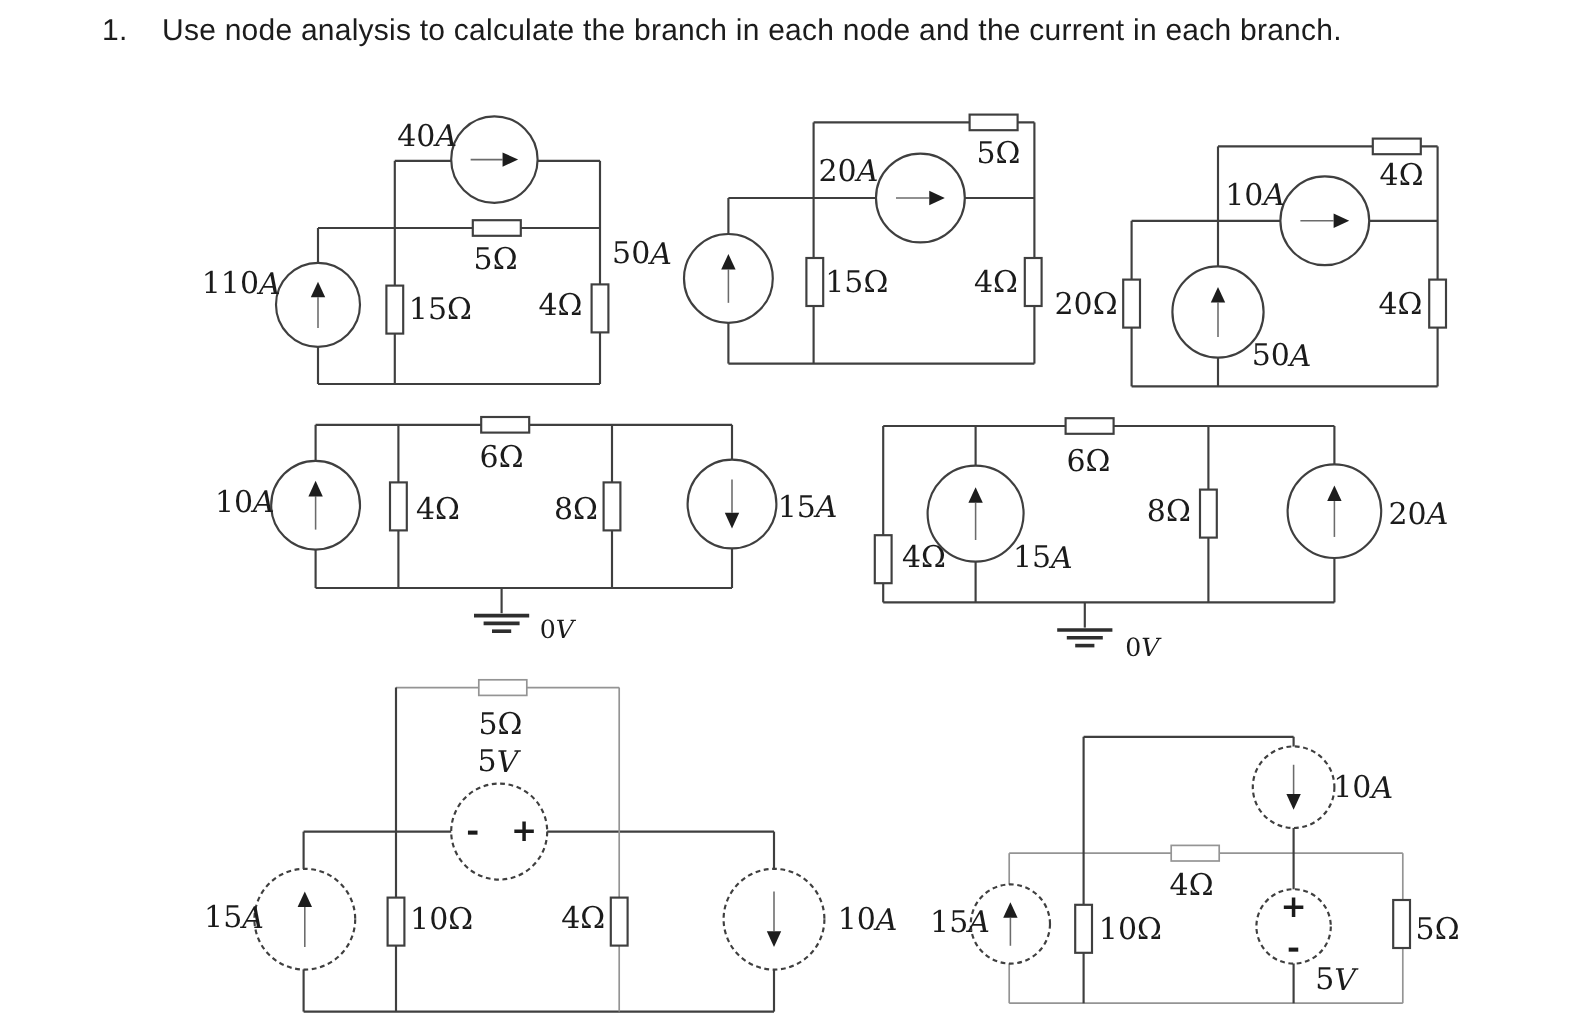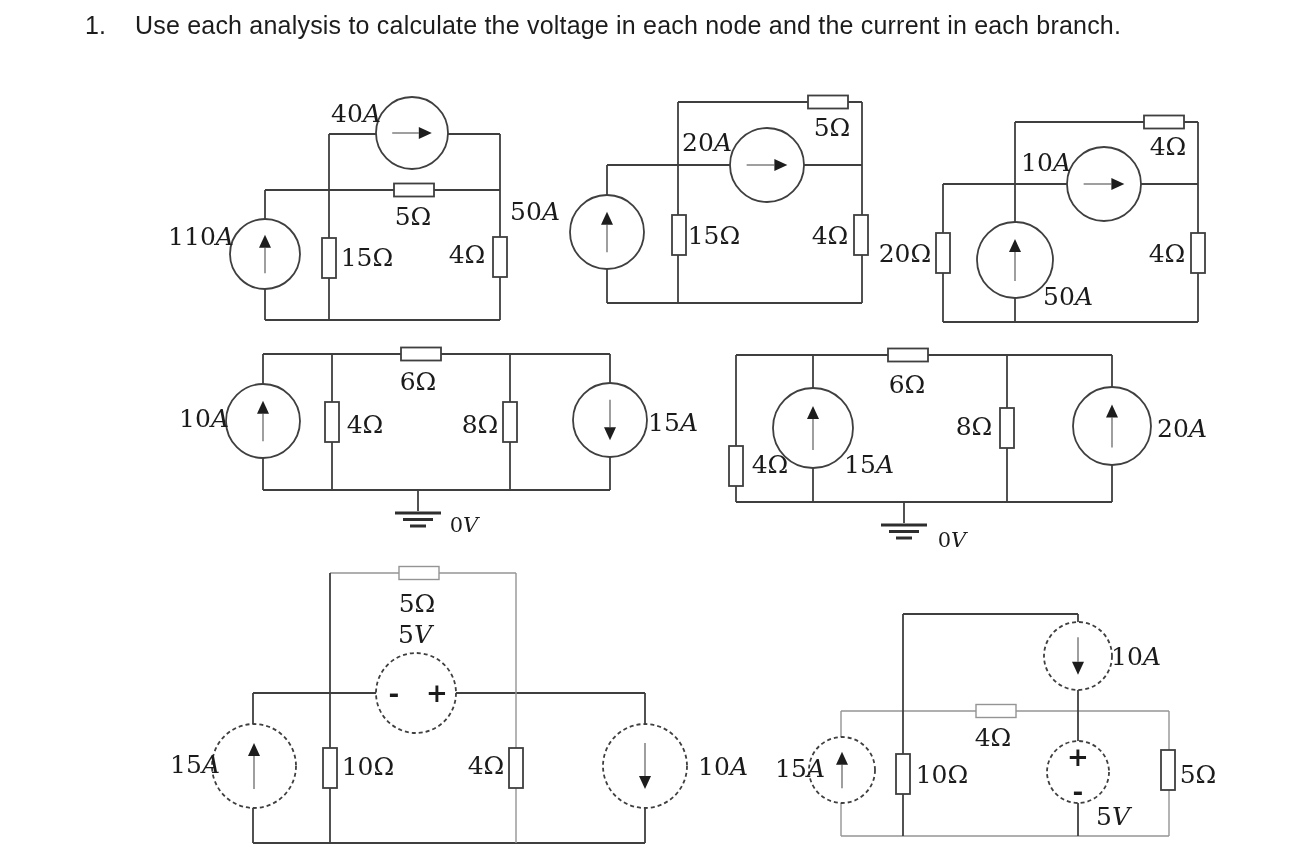--- a/index.html
+++ b/index.html
@@ -21,21 +21,21 @@
   .arrow-shaft{stroke:#6b6b6b;stroke-width:1.3;}
   .arrow-head{fill:#1d1d1d;stroke:none;}
   .gnd{stroke:#2e2e2e;stroke-width:3;}
   .lbl{fill:#1b1b1b;font-family:"DejaVu Serif",serif;text-anchor:middle;dominant-baseline:central;}
   .sign{fill:#1b1b1b;font-family:"DejaVu Serif",serif;font-weight:bold;text-anchor:middle;dominant-baseline:central;font-size:26px;}
 </style>
 </head>
 <body>
 
 <div class="title">
-  <span class="num">1.</span><span>Use each analysis to calculate the voltage in each node and the current in each branch.</span>
+  <span class="num">1.</span><span>Use node analysis to calculate the branch in each node and the current in each branch.</span>
 </div>
 
 <svg id="fig" width="1314" height="862" viewBox="0 0 1314 862" xmlns="http://www.w3.org/2000/svg">
     <g>
       <line x1="329" y1="134" x2="500" y2="134" class="wire"></line>
       <line x1="265" y1="190" x2="500" y2="190" class="wire"></line>
       <line x1="265" y1="320" x2="500" y2="320" class="wire"></line>
       <line x1="265" y1="190" x2="265" y2="320" class="wire"></line>
       <line x1="329" y1="134" x2="329" y2="320" class="wire"></line>
       <line x1="500" y1="134" x2="500" y2="320" class="wire"></line>

